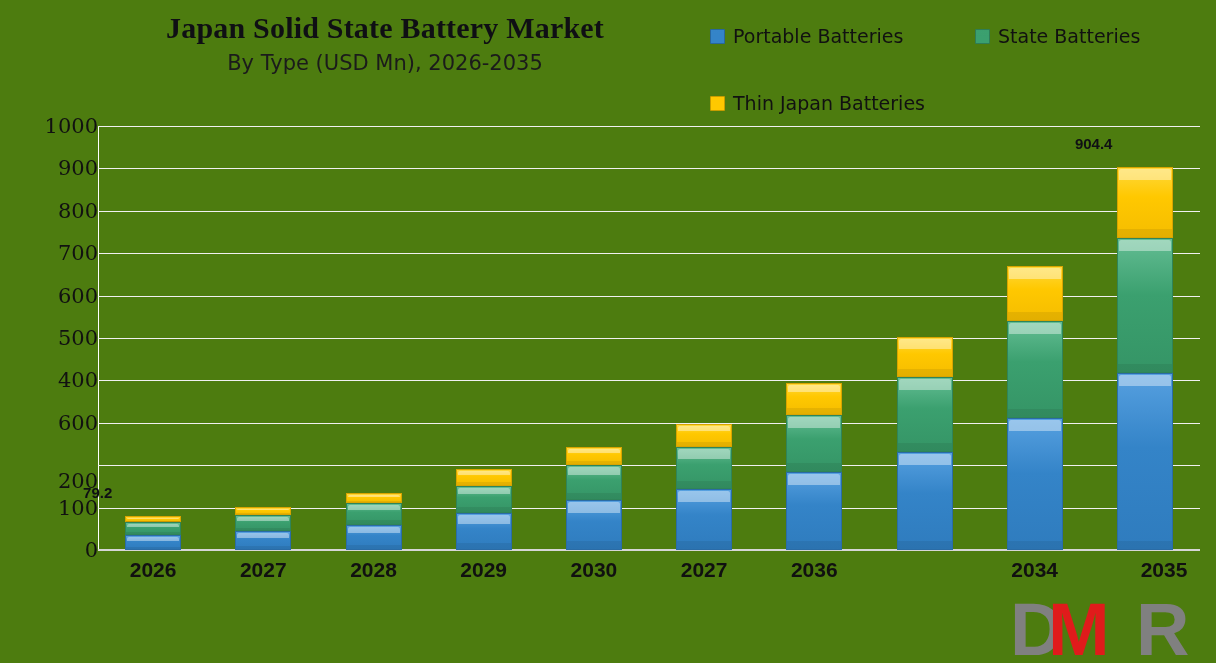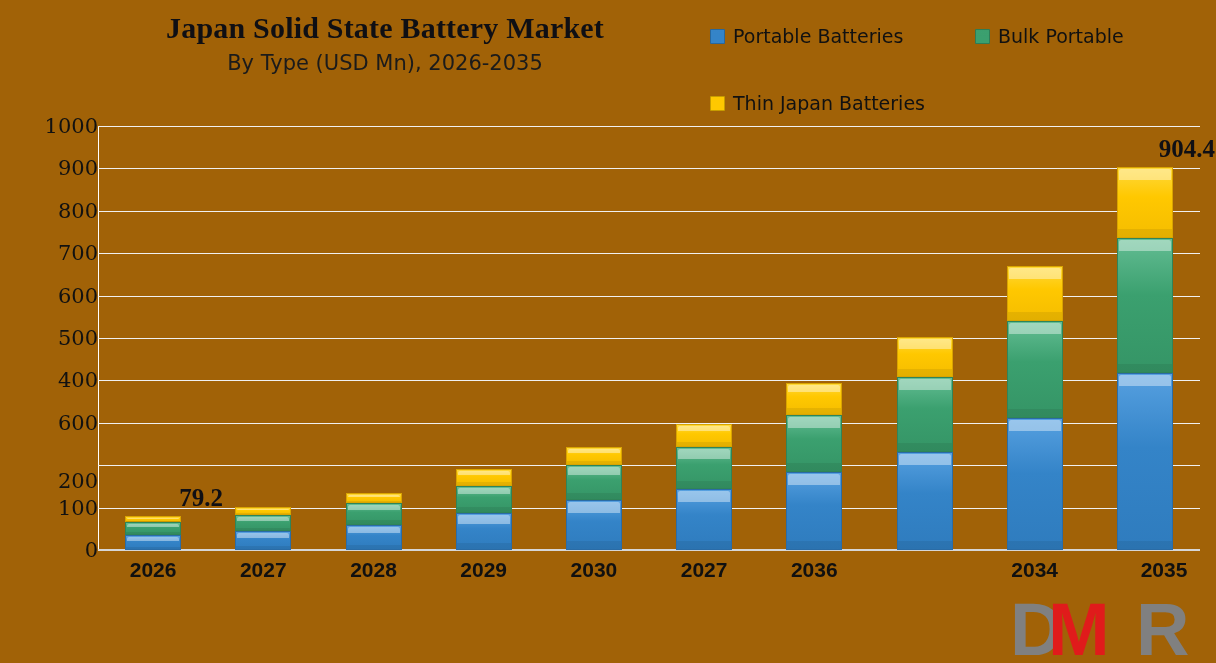--- a/index.html
+++ b/index.html
@@ -8,21 +8,21 @@
     background: #ffffff;
   }
   body {
     font-family: "Liberation Sans", sans-serif;
     -webkit-font-smoothing: antialiased;
   }
   #page {
     position: relative;
     width: 1216px;
     height: 663px;
-    background: #a16207;
+    background: #4d7c0f;
     overflow: hidden;
   }
 
   
   #title-block {
     position: absolute;
     left: 60px;
     top: 10px;
     width: 650px;
     text-align: center;
@@ -157,24 +157,24 @@
     background: rgba(0,0,0,0.07);
     pointer-events: none;
   }
   .seg-blue  { background: linear-gradient(to bottom, #56a0e0 0%, #3484c8 42%, #2f7cbe 100%); border: 1px solid #2a6ca6; }
   .seg-green { background: linear-gradient(to bottom, #63bd93 0%, #3ba06f 42%, #359566 100%); border: 1px solid #2f8459; }
   .seg-yellow{ background: linear-gradient(to bottom, #ffd93b 0%, #ffc800 42%, #f5bd00 100%); border: 1px solid #d9a400; }
 
   .bar-total-label {
     position: absolute;
     width: 140px;
-    text-align: right;
-    font-family: Liberation Serif, serif;
+    text-align: left;
+    font-family: Liberation Sans, sans-serif;
     font-weight: bold;
-    font-size: 25px;
+    font-size: 15px;
     color: #0f0f14;
     white-space: nowrap;
   }
 
   
   #xaxis {
     position: absolute;
     left: 98px;
     top: 558px;
     width: 1102px;
@@ -210,21 +210,21 @@
     <div id="chart-subtitle">By Type (USD Mn), 2026-2035</div>
   </div>
 
   <div id="legend">
     <div class="legend-item row1a">
       <span class="legend-swatch" style="background: linear-gradient(rgba(255, 255, 255, 0) 0%, rgb(52, 132, 200) 45%, rgb(52, 132, 200) 100%) rgb(52, 132, 200);"></span>
       <span class="legend-label">Portable Batteries</span>
     </div>
     <div class="legend-item row1b">
       <span class="legend-swatch" style="background: linear-gradient(rgba(255, 255, 255, 0) 0%, rgb(59, 160, 111) 45%, rgb(59, 160, 111) 100%) rgb(59, 160, 111);"></span>
-      <span class="legend-label">Bulk Portable</span>
+      <span class="legend-label">State Batteries</span>
     </div>
     <div class="legend-item row2a">
       <span class="legend-swatch" style="background: linear-gradient(rgba(255, 255, 255, 0) 0%, rgb(255, 200, 0) 45%, rgb(255, 200, 0) 100%) rgb(255, 200, 0);"></span>
       <span class="legend-label">Thin Japan Batteries</span>
     </div>
   </div>
 
   <div id="plot">
     <div id="axis-left-edge"></div>
     <div id="axis-baseline"></div>

